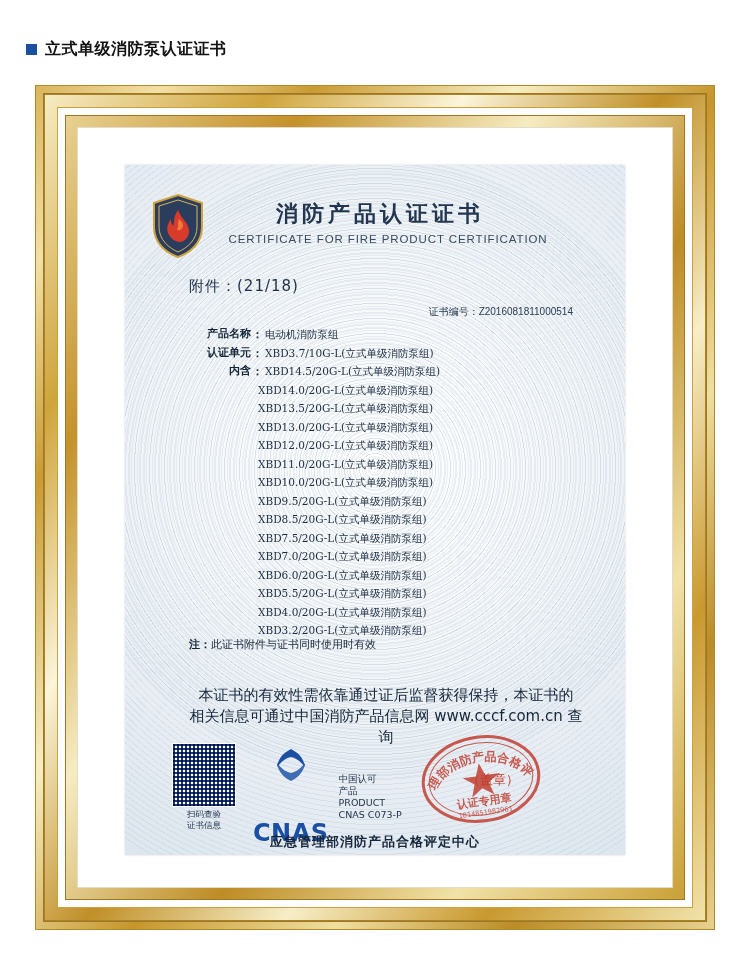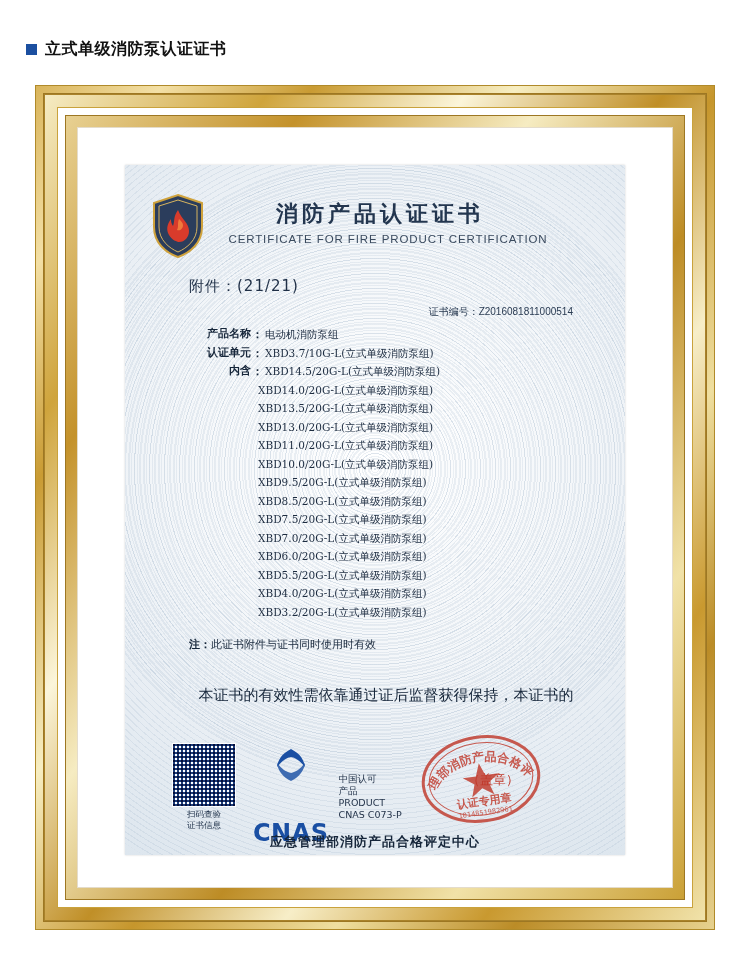--- a/index.html
+++ b/index.html
@@ -397,21 +397,21 @@
           <path d="M26 7 L45 13 V34 C45 47 35 55 26 59 C17 55 7 47 7 34 V13 Z" fill="none" stroke="#d8b45e" stroke-width="1"></path>
           <path d="M26 17 C21 24 23 28 21 33 C19 30 19 28 19 26 C15 31 14 37 17 42
                    C20 47 25 49 27 49 C33 49 37 44 37 38 C37 30 30 27 26 17 Z" fill="#d93b2b"></path>
           <path d="M27 26 C25 31 27 33 25 37 C28 38 31 36 31 32 C31 30 29 28 27 26 Z" fill="#f07a3c"></path>
         </svg>
       </div>
 
       <div class="cert-title">消防产品认证证书</div>
       <div class="cert-subtitle">CERTIFICATE FOR FIRE PRODUCT CERTIFICATION</div>
 
-      <div class="attach-line">附件：(21/21)</div>
+      <div class="attach-line">附件：(21/18)</div>
       <div class="cert-number">证书编号：Z2016081811000514</div>
 
       <div class="fields">
         <div class="field-row">
           <span class="field-label">产品名称</span>
           <span class="field-colon">：</span>
           <span class="field-value">电动机消防泵组</span>
         </div>
         <div class="field-row">
           <span class="field-label">认证单元</span>
@@ -421,39 +421,41 @@
         <div class="field-row">
           <span class="field-label">内含</span>
           <span class="field-colon">：</span>
           <span class="field-value">XBD14.5/20G-L(立式单级消防泵组)</span>
         </div>
 
         <div class="content-extra">
           <div>XBD14.0/20G-L(立式单级消防泵组)</div>
           <div>XBD13.5/20G-L(立式单级消防泵组)</div>
           <div>XBD13.0/20G-L(立式单级消防泵组)</div>
+          <div>XBD12.0/20G-L(立式单级消防泵组)</div>
           <div>XBD11.0/20G-L(立式单级消防泵组)</div>
           <div>XBD10.0/20G-L(立式单级消防泵组)</div>
           <div>XBD9.5/20G-L(立式单级消防泵组)</div>
           <div>XBD8.5/20G-L(立式单级消防泵组)</div>
           <div>XBD7.5/20G-L(立式单级消防泵组)</div>
           <div>XBD7.0/20G-L(立式单级消防泵组)</div>
           <div>XBD6.0/20G-L(立式单级消防泵组)</div>
           <div>XBD5.5/20G-L(立式单级消防泵组)</div>
           <div>XBD4.0/20G-L(立式单级消防泵组)</div>
           <div>XBD3.2/20G-L(立式单级消防泵组)</div>
         </div>
       </div>
 
       <div class="note-line">
         <span class="note-label">注：</span><span>此证书附件与证书同时使用时有效</span>
       </div>
 
       <div class="validity">
         <span class="line1">本证书的有效性需依靠通过证后监督获得保持，本证书的</span>
+        <span class="line2">相关信息可通过中国消防产品信息网 www.cccf.com.cn 查询</span>
       </div>
 
       <div class="bottom-area">
 
         <div class="qr-block">
           <div class="qr-img"></div>
           <div class="qr-caption">
             <div>扫码查验</div>
             <div>证书信息</div>
           </div>

